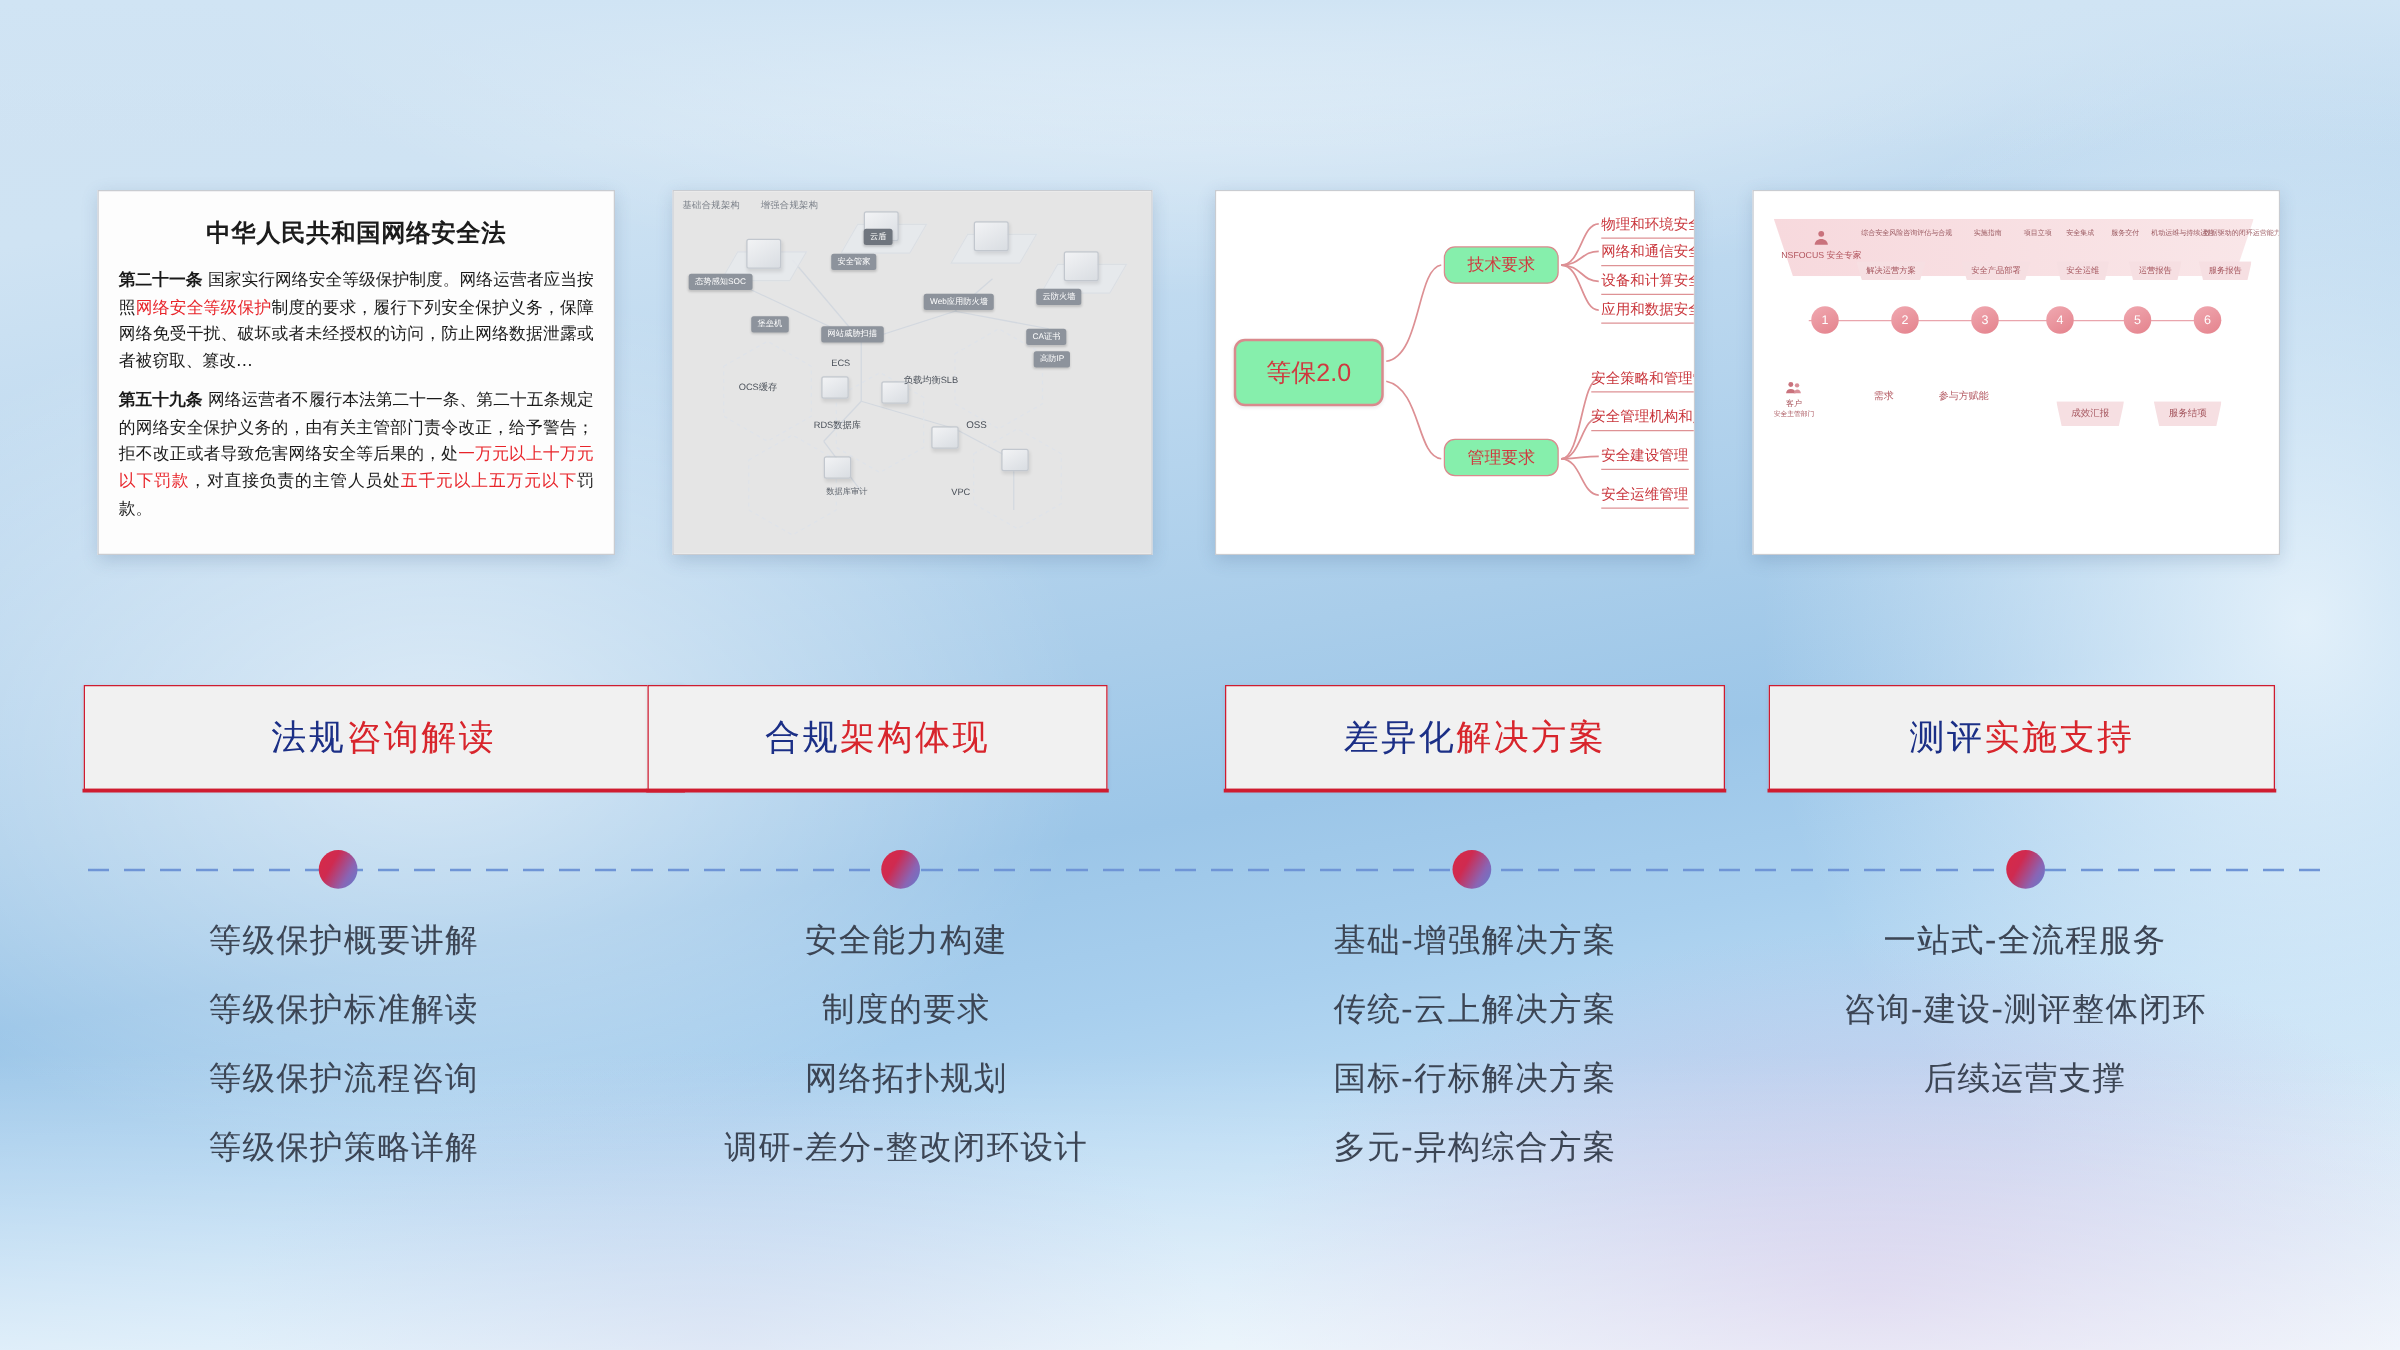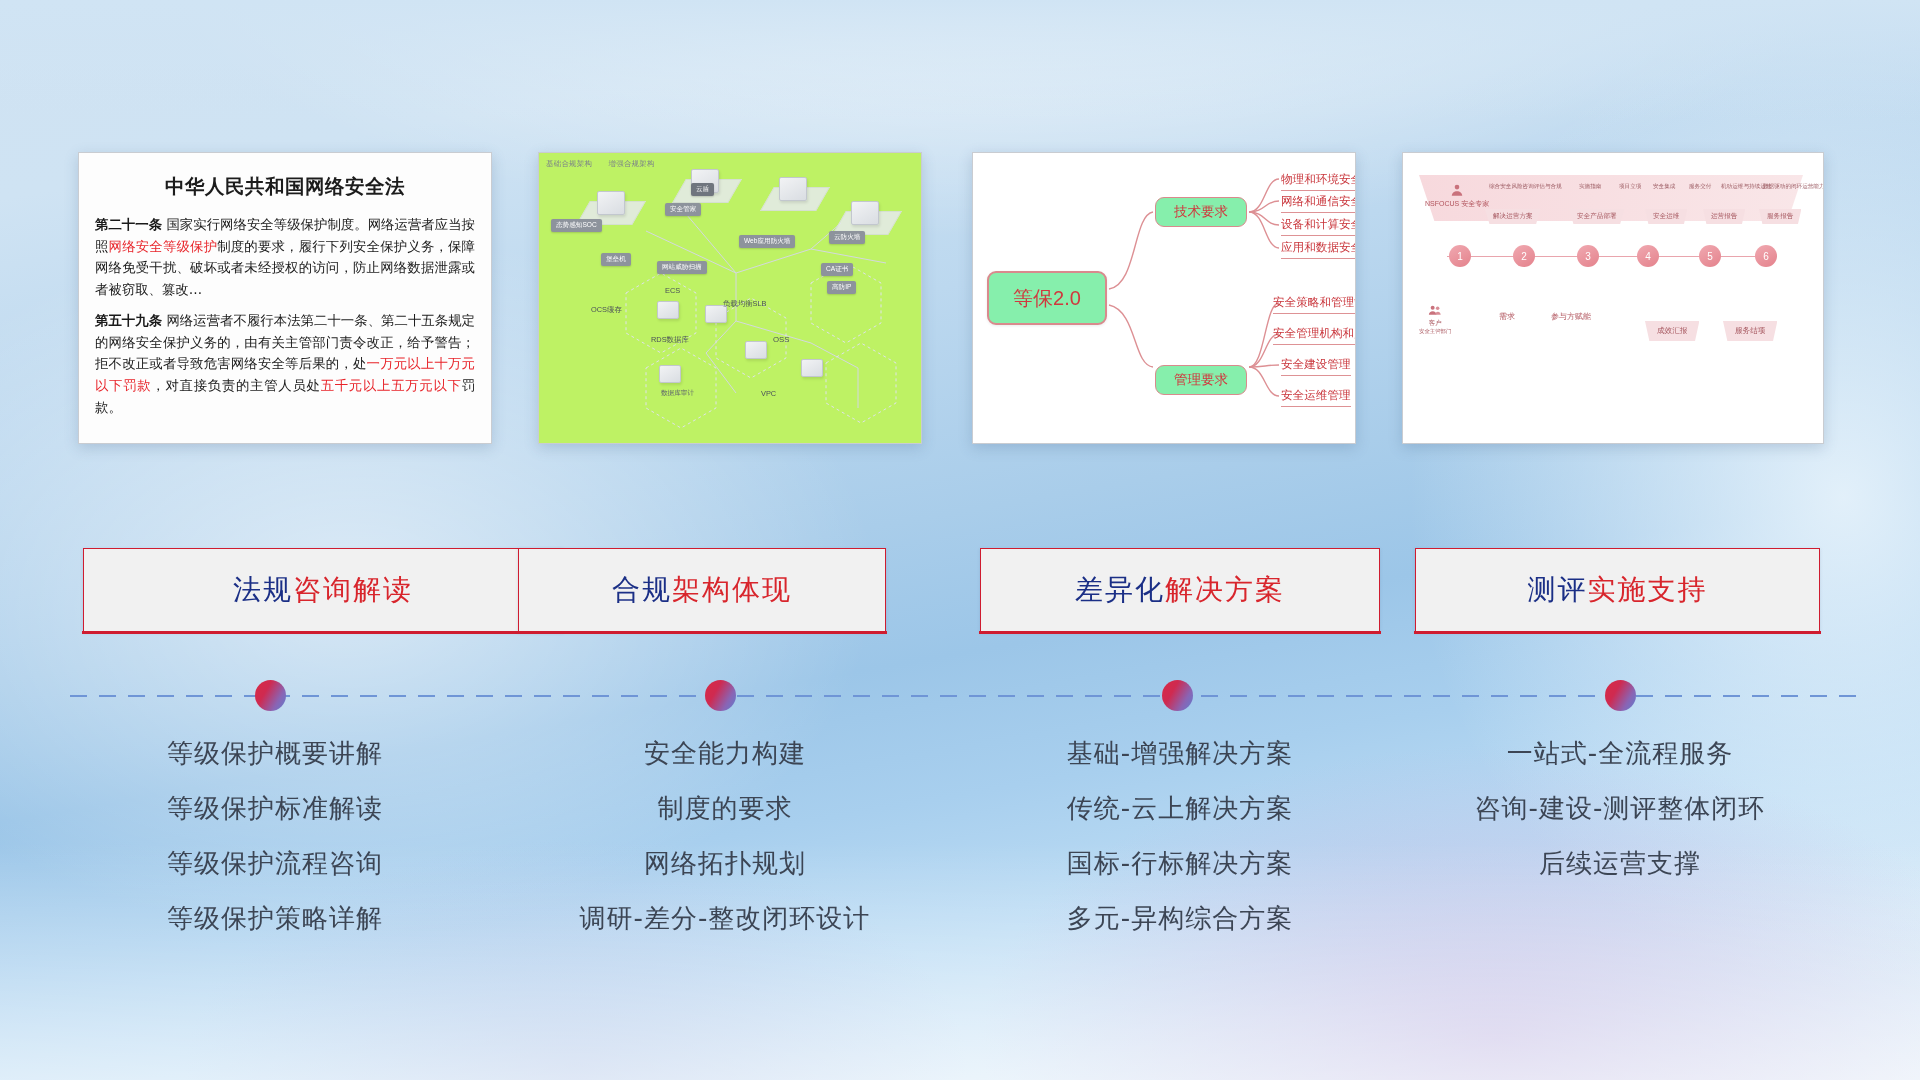--- a/index.html
+++ b/index.html
@@ -56,21 +56,21 @@
 
   
   .law{padding:12px 16px 8px 16px;box-sizing:border-box;height:100%;
        font-family:"DejaVu Sans","Liberation Sans",sans-serif;}
   .law h3{margin:8px 0 14px 0;text-align:center;font-size:19.5px;color:#1c1c1c;font-weight:bold;letter-spacing:.5px;}
   .law p{margin:0 0 9px 0;font-size:13.4px;line-height:1.62;color:#1a1a1a;text-align:justify;}
   .law b{font-weight:bold;}
   .law .rd{color:#e8242a;}
 
   
-  .arch{position:relative;width:100%;height:100%;background:#bef264;padding-left:47px;}
+  .arch{position:relative;width:100%;height:100%;background:#e5e5e5;}
   .arch .tagbar{position:absolute;left:7px;top:6px;font-size:7.4px;color:#7b8089;letter-spacing:.3px;}
   .arch .tagbar span{margin-right:14px;}
   .arch .blk{
     position:absolute;font-size:6.6px;color:#fff;background:#8d939c;
     border-radius:2px;padding:2px 5px;white-space:nowrap;
     box-shadow:0 1px 2px rgba(0,0,0,.16);
   }
   .arch .blkd{
     position:absolute;font-size:6.4px;color:#5d636c;white-space:nowrap;
   }
@@ -87,21 +87,21 @@
   .mind{position:relative;width:100%;height:100%;background:#fff;}
   .mind .node{
     position:absolute;border:1.6px solid #d98a8d;background:#86efac;border-radius:9px;
     color:#d0383e;display:flex;align-items:center;justify-content:center;
     box-sizing:border-box;white-space:nowrap;
   }
   .mind .root{left:14px;top:118px;width:120px;height:54px;font-size:20px;border-width:2.4px;
               box-shadow:0 1px 3px rgba(0,0,0,.08);}
   .mind .mid{width:92px;height:30px;font-size:13.5px;}
   .mind .mid1{left:182px;top:44px;}
-  .mind .mid2{left:182px;top:212px;}
+  .mind .mid2{left:182px;top:198px;}
   .mind .leaf{
     position:absolute;font-size:11.6px;color:#c9353b;white-space:nowrap;
     border-bottom:1.3px solid #de9295;padding-bottom:3px;
   }
   .mind svg{position:absolute;inset:0;width:100%;height:100%;}
 
   
   .road{position:relative;width:100%;height:100%;background:#fff;padding:12px;box-sizing:border-box;}
   .road .band{
     position:absolute;left:16px;top:22px;width:384px;height:46px;
@@ -136,21 +136,21 @@
     box-sizing:border-box;
     display:flex;align-items:center;justify-content:center;
     box-shadow:0 1px 3px rgba(80,100,140,.18);
   }
   .titlebox::after{
     content:"";position:absolute;left:-1.6px;right:-1.6px;bottom:-3.4px;height:3.4px;background:#cf1c30;
   }
   .titlebox .t{font-size:28px;letter-spacing:2px;font-weight:500;line-height:1;}
   .titlebox .t .b{color:#1b2f86;}
   .titlebox .t .r{color:#d8252c;}
-  .tb1{left:83px;width:480px;}
+  .tb1{left:67px;width:480px;}
   .tb2{left:518px;width:368px;}
   .tb3{left:980px;width:400px;}
   .tb4{left:1415px;width:405px;}
 
   
   .timeline{position:absolute;left:70px;top:695px;width:1790px;height:2px;
     background-image:repeating-linear-gradient(to right,#6f95d6 0,#6f95d6 17px,transparent 17px,transparent 29px);
   }
   .dot{
     position:absolute;width:31px;height:31px;border-radius:50%;

